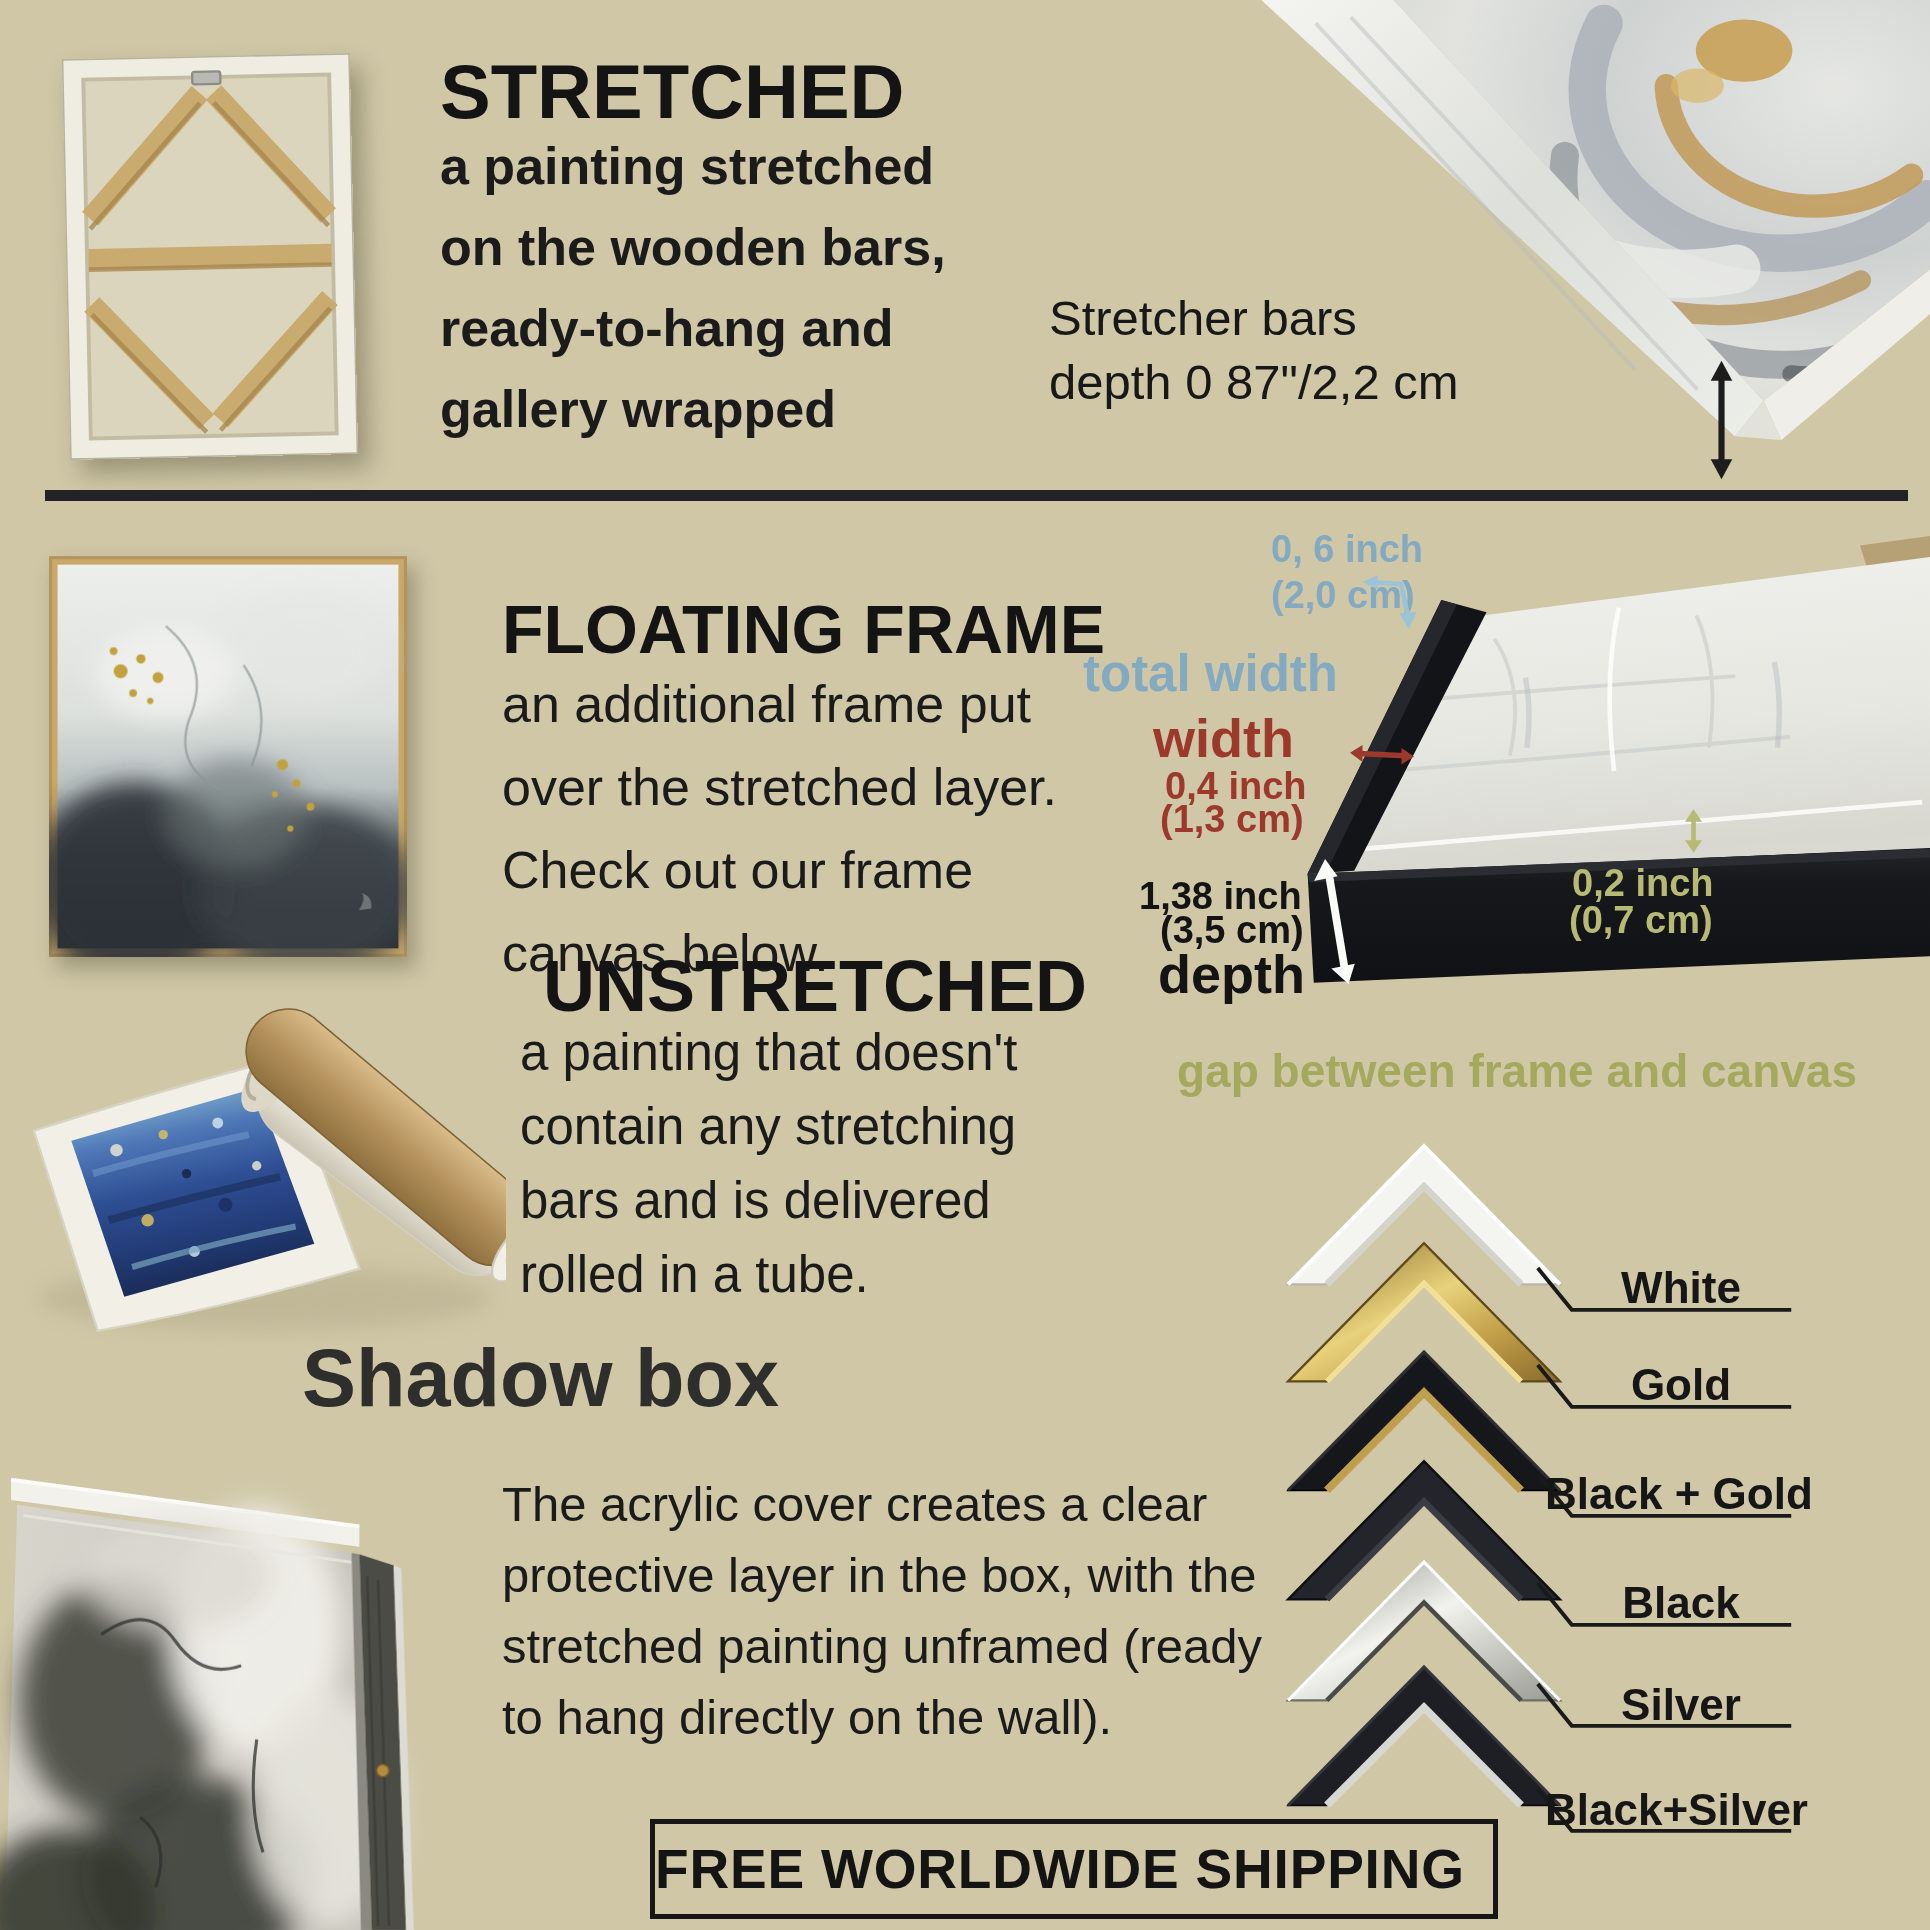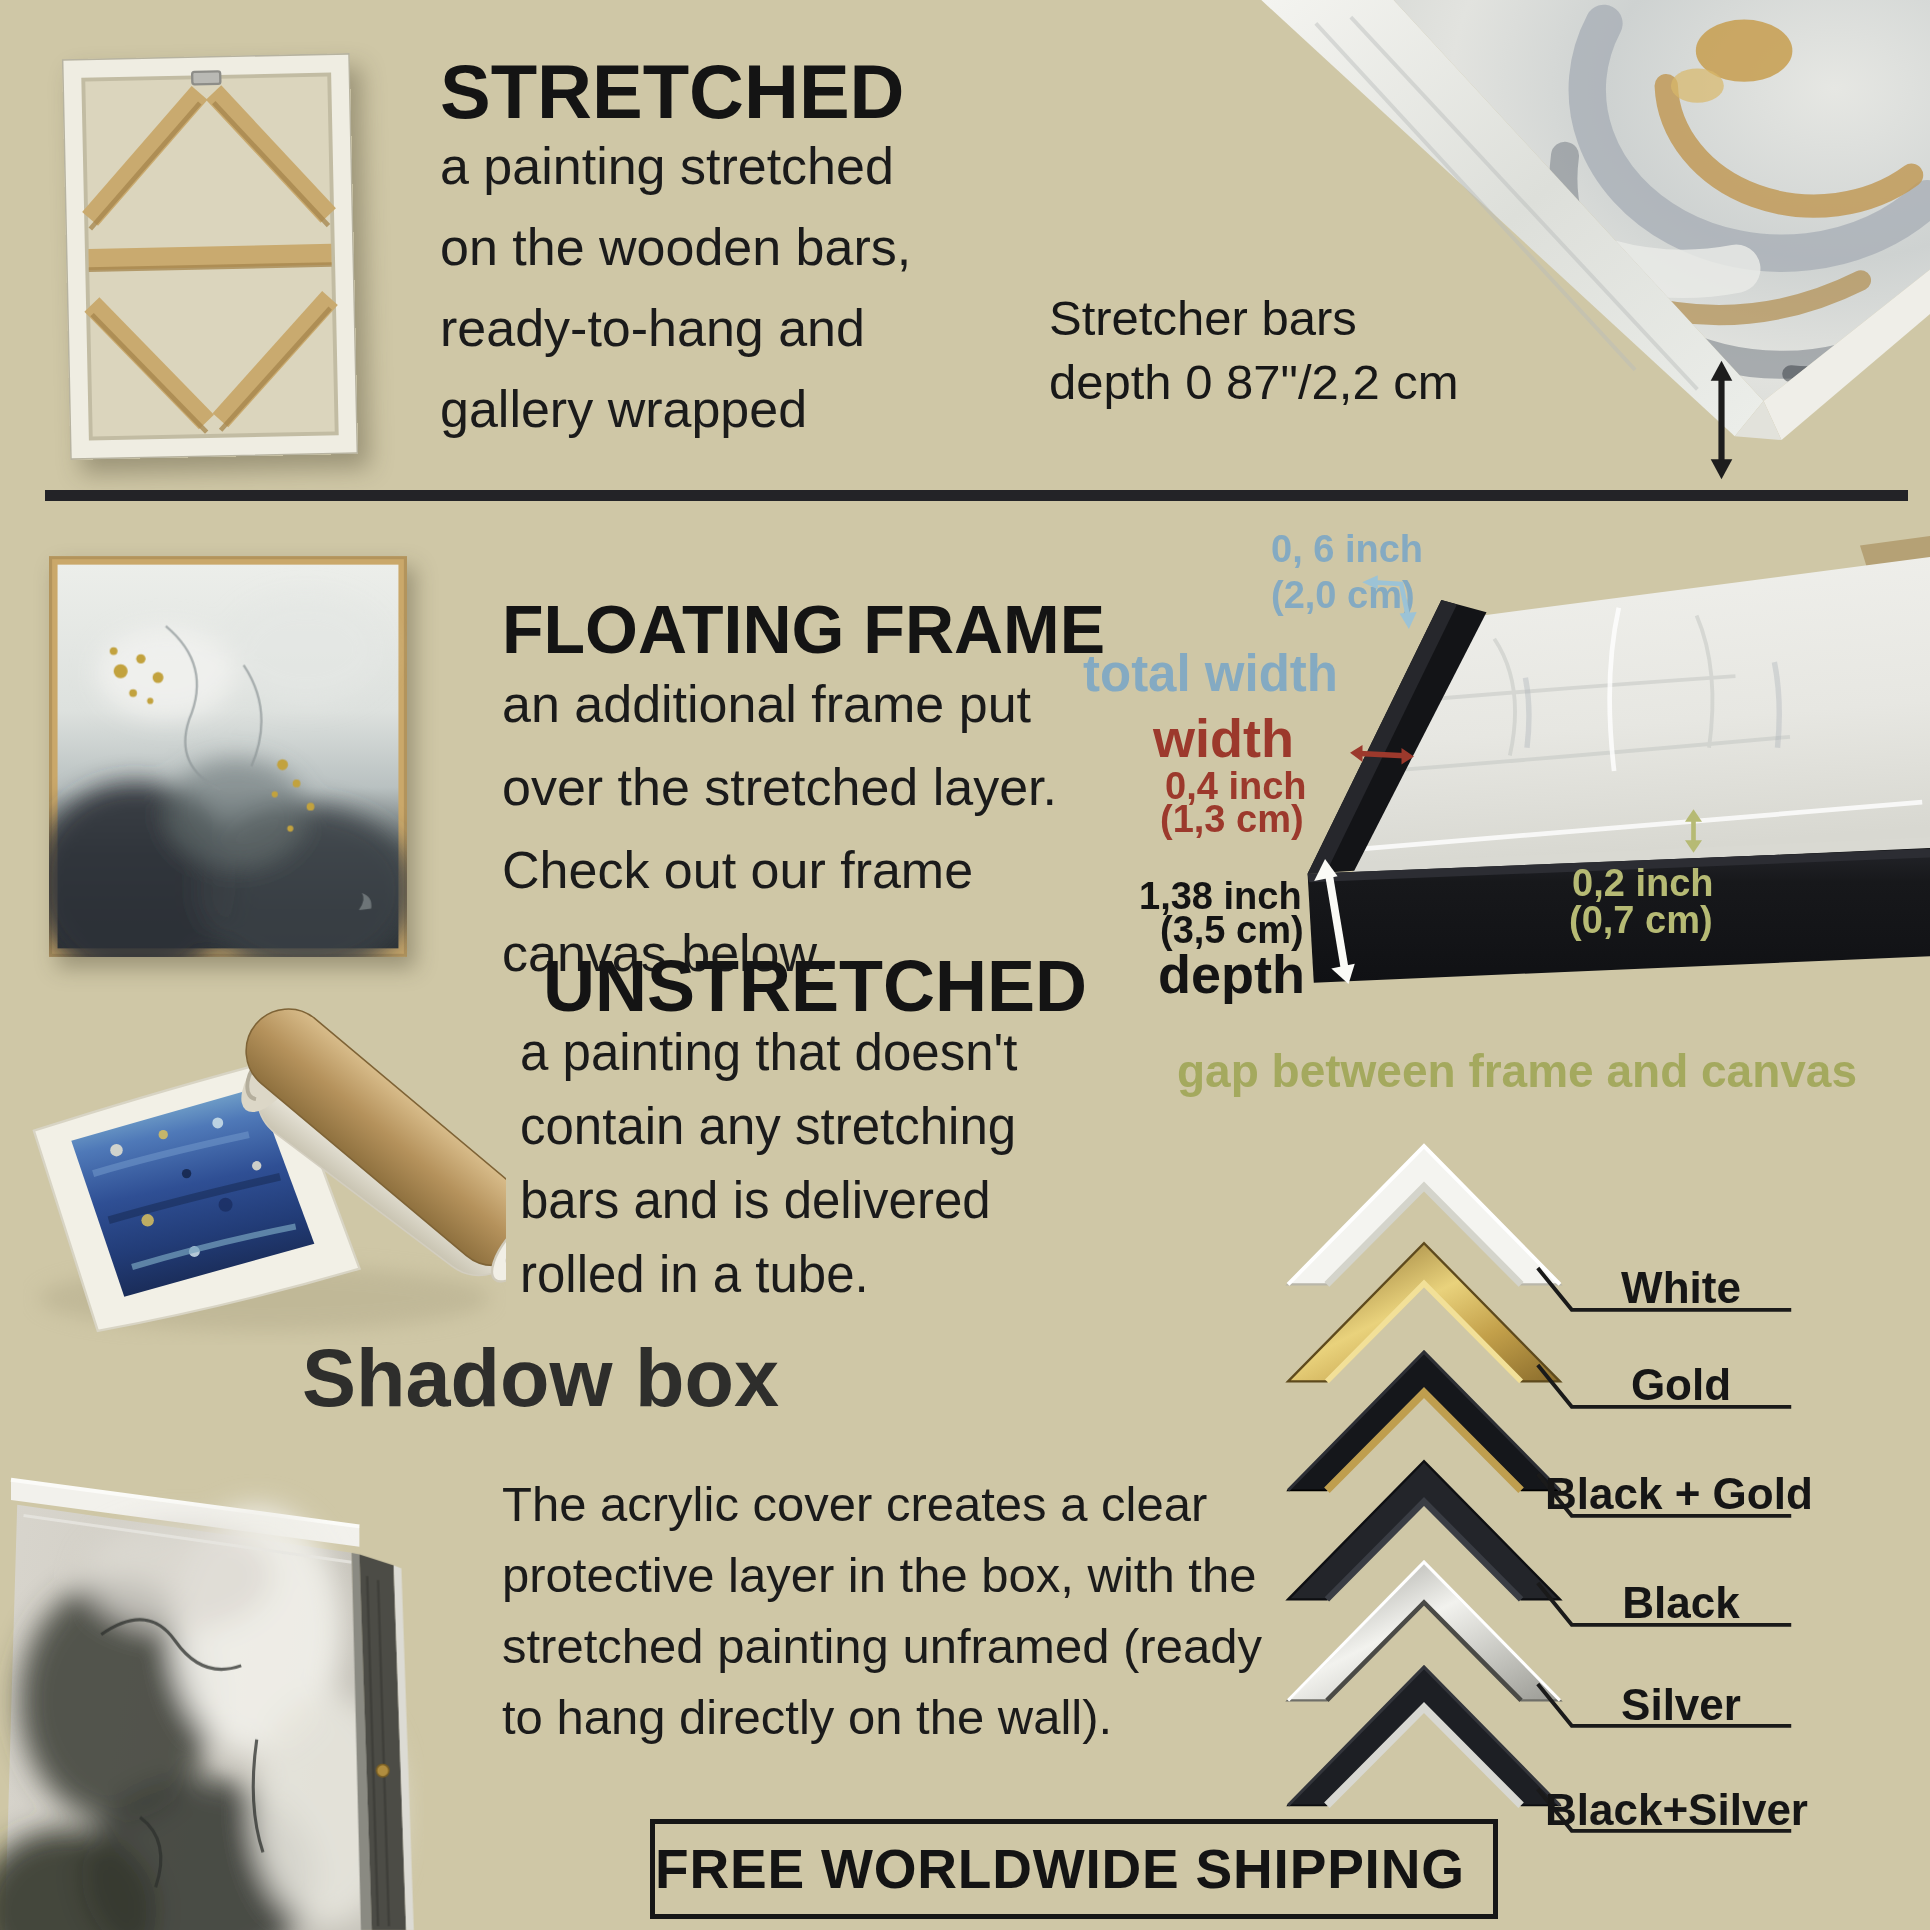--- a/index.html
+++ b/index.html
@@ -12,21 +12,21 @@
     overflow:hidden;
   }
   .abs{position:absolute;}
   
   .h-big{font-weight:bold;color:#141414;white-space:nowrap;}
   .h-stretched{left:440px;top:48px;font-size:76px;}
   .h-floating{left:502px;top:590px;font-size:68px;}
   .h-unstretched{left:543px;top:945px;font-size:72px;}
   .h-shadow{left:302px;top:1332px;font-size:81px;color:#2e2e2c;}
   .copy{color:#1b1b1b;white-space:nowrap;}
-  .copy-stretched{left:440px;top:126px;font-size:52px;line-height:81px;}
+  .copy-stretched{left:440px;top:126px;font-size:52px;line-height:81px;font-weight:bold;}
   .copy-floating{left:502px;top:663px;font-size:52px;line-height:83px;}
   .copy-unstretched{left:520px;top:1016px;font-size:51px;line-height:74px;}
   .copy-shadow{left:502px;top:1469px;font-size:49px;line-height:71px;}
   .callout{left:1049px;top:286px;font-size:49px;line-height:64px;white-space:nowrap;color:#181818;}
   
   .lbl{white-space:nowrap;font-weight:bold;}
   .blue{color:#84aac2;}
   .red{color:#9c392c;}
   .olive{color:#a4a95e;}
   .olive-bright{color:#b6ba74;}

